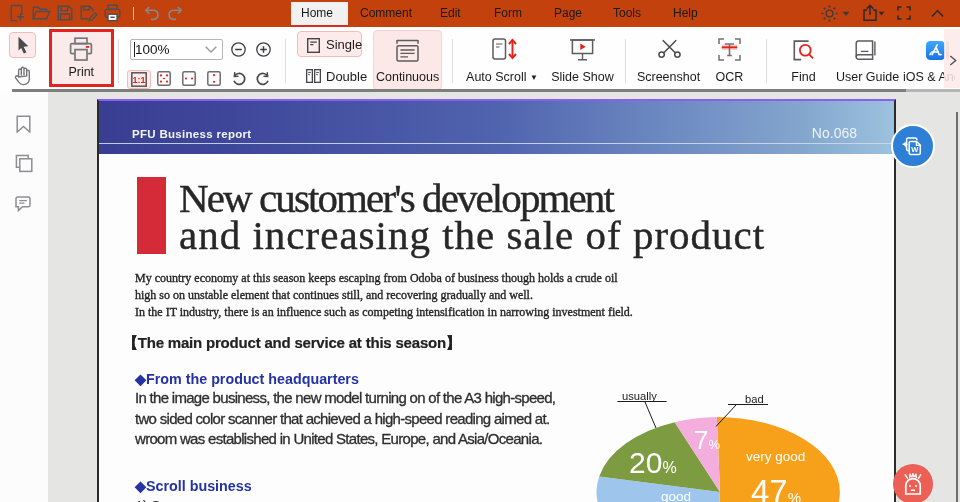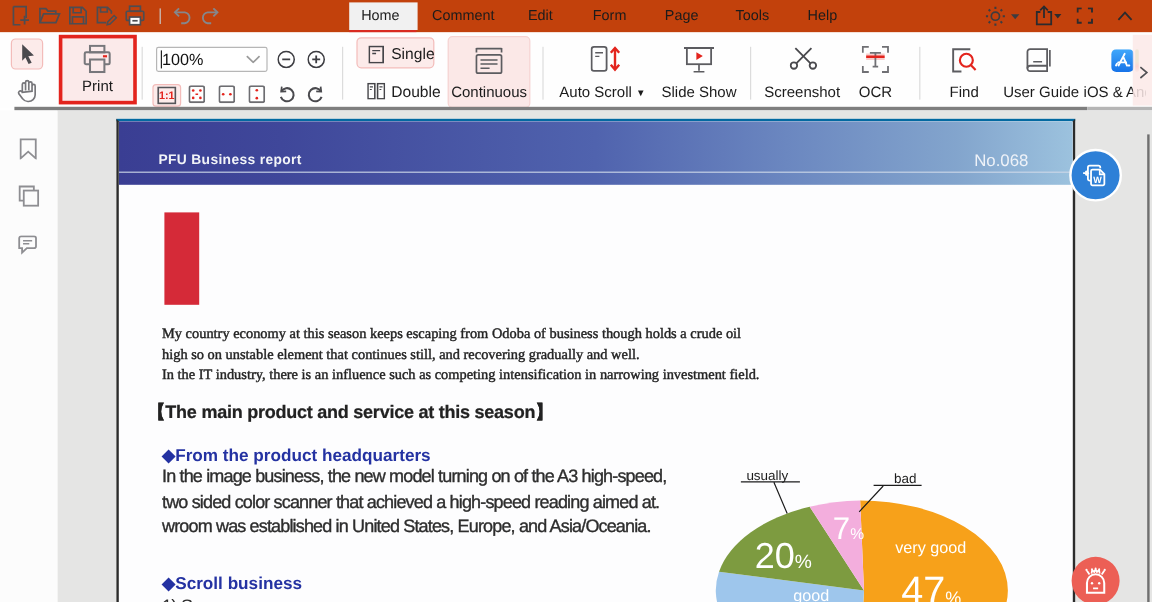--- a/index.html
+++ b/index.html
@@ -19,21 +19,21 @@
   #tb-border2 { position:absolute; left:906px; top:89.4px; width:54px; height:2.2px; background:#b5b5b5; }
   .pinkbtn { position:absolute; background:#fcebea; border:1px solid #f3bcba; border-radius:4px; }
   .tb-label { position:absolute; font-size:12.5px; color:#1b1b1b; text-align:center; white-space:nowrap; }
   .vsep { position:absolute; width:1px; background:#dcdcdc; }
 
   
   #sidebar { position:absolute; left:0; top:92px; width:48px; height:410px; background:#fcfcfc; }
 
   
   #docarea { position:absolute; left:48px; top:92px; width:912px; height:410px; background:#e5e5e4; }
-  #page { position:absolute; left:97px; top:99px; width:799px; height:403px; background:#fdfdfe; border-left:2px solid #2b2b2b; border-top:2px solid #0369a1; border-right:2px solid #2b2b2b; overflow:hidden; }
+  #page { position:absolute; left:97px; top:99px; width:799px; height:403px; background:#fdfdfe; border-left:2px solid #2b2b2b; border-top:2px solid #8b5cf6; border-right:2px solid #2b2b2b; overflow:hidden; }
   #bluehead { position:absolute; left:0px; top:0px; width:795px; height:53px;
      background:linear-gradient(90deg,#3a3e93 0%,#3f479a 17%,#5063ae 50%,#6b87c0 70%,#83a5cd 88%,#9cc2de 100%); }
   #bluehead .wline { position:absolute; left:0; top:41.5px; width:100%; height:1.5px; background:rgba(205,216,232,0.92); }
   #pfu { position:absolute; left:33px; top:26.5px; color:#f2f4f8; font-size:11.5px; font-weight:bold; letter-spacing:0.3px; }
   #no068 { position:absolute; right:37px; top:24px; color:#eef2f8; font-size:14px; }
 
   #redbar { position:absolute; left:38px; top:76px; width:29px; height:77px; background:#d52a38; }
   #title { position:absolute; left:80px; top:79px; font-family:"Liberation Serif",serif; font-size:41px; line-height:37px; color:#272727; white-space:nowrap; -webkit-text-stroke:0.4px #272727; }
   #intro { position:absolute; left:36px; top:168.5px; font-family:"Liberation Serif",serif; font-size:12px; line-height:17px; color:#242424; white-space:nowrap; -webkit-text-stroke:0.35px #242424; }
   #season { position:absolute; left:24px; top:233px; font-size:15px; font-weight:bold; color:#222; letter-spacing:-0.2px; white-space:nowrap; -webkit-text-stroke:0.2px #222; }
@@ -315,20 +315,21 @@
   </svg>
 
   <div id="docarea"></div>
   <div id="page">
       <div id="bluehead">
         <div class="wline"></div>
         <span id="pfu">PFU Business report</span>
         <span id="no068">No.068</span>
       </div>
       <div id="redbar"></div>
+      <div id="title"><span style="letter-spacing:-1.9px;">New customer's development</span><br><span style="letter-spacing:1.0px;">and increasing the sale of product</span></div>
       <div id="intro">My country economy at this season keeps escaping from Odoba of business though holds a crude oil<br>high so on unstable element that continues still, and recovering gradually and well.<br>In the IT industry, there is an influence such as competing intensification in narrowing investment field.</div>
       <div id="season">【The main product and service at this season】</div>
       <span class="bluehead-s" style="left:36px; top:269.5px;text-align:center;">◆From the product headquarters</span>
       <div id="sansbody">In the image business, the new model turning on of the A3 high-speed,<br>two sided color scanner that achieved a high-speed reading aimed at.<br>wroom was established in United States, Europe, and Asia/Oceania.</div>
       <span class="bluehead-s" style="left:36px; top:377px;">◆Scroll business</span>
       <span style="position:absolute; left:36px; top:396px; font-size:15px; letter-spacing:-0.55px; color:#2e2e2e;">1) Scanner</span>
       <svg id="piechart" style="position:absolute;left:480px;top:270px;" width="319" height="131" viewBox="480 270 319 131">
         <g transform="translate(0,0)">
           <path d="M621 391 L617.8 316 A123.5 75 0 1 1 616.9 466 Z" fill="#f7a11a"></path>
           <path d="M621 391 L616.9 466 A123.5 75 0 0 1 500.2 375.4 Z" fill="#9ec6ec"></path>

